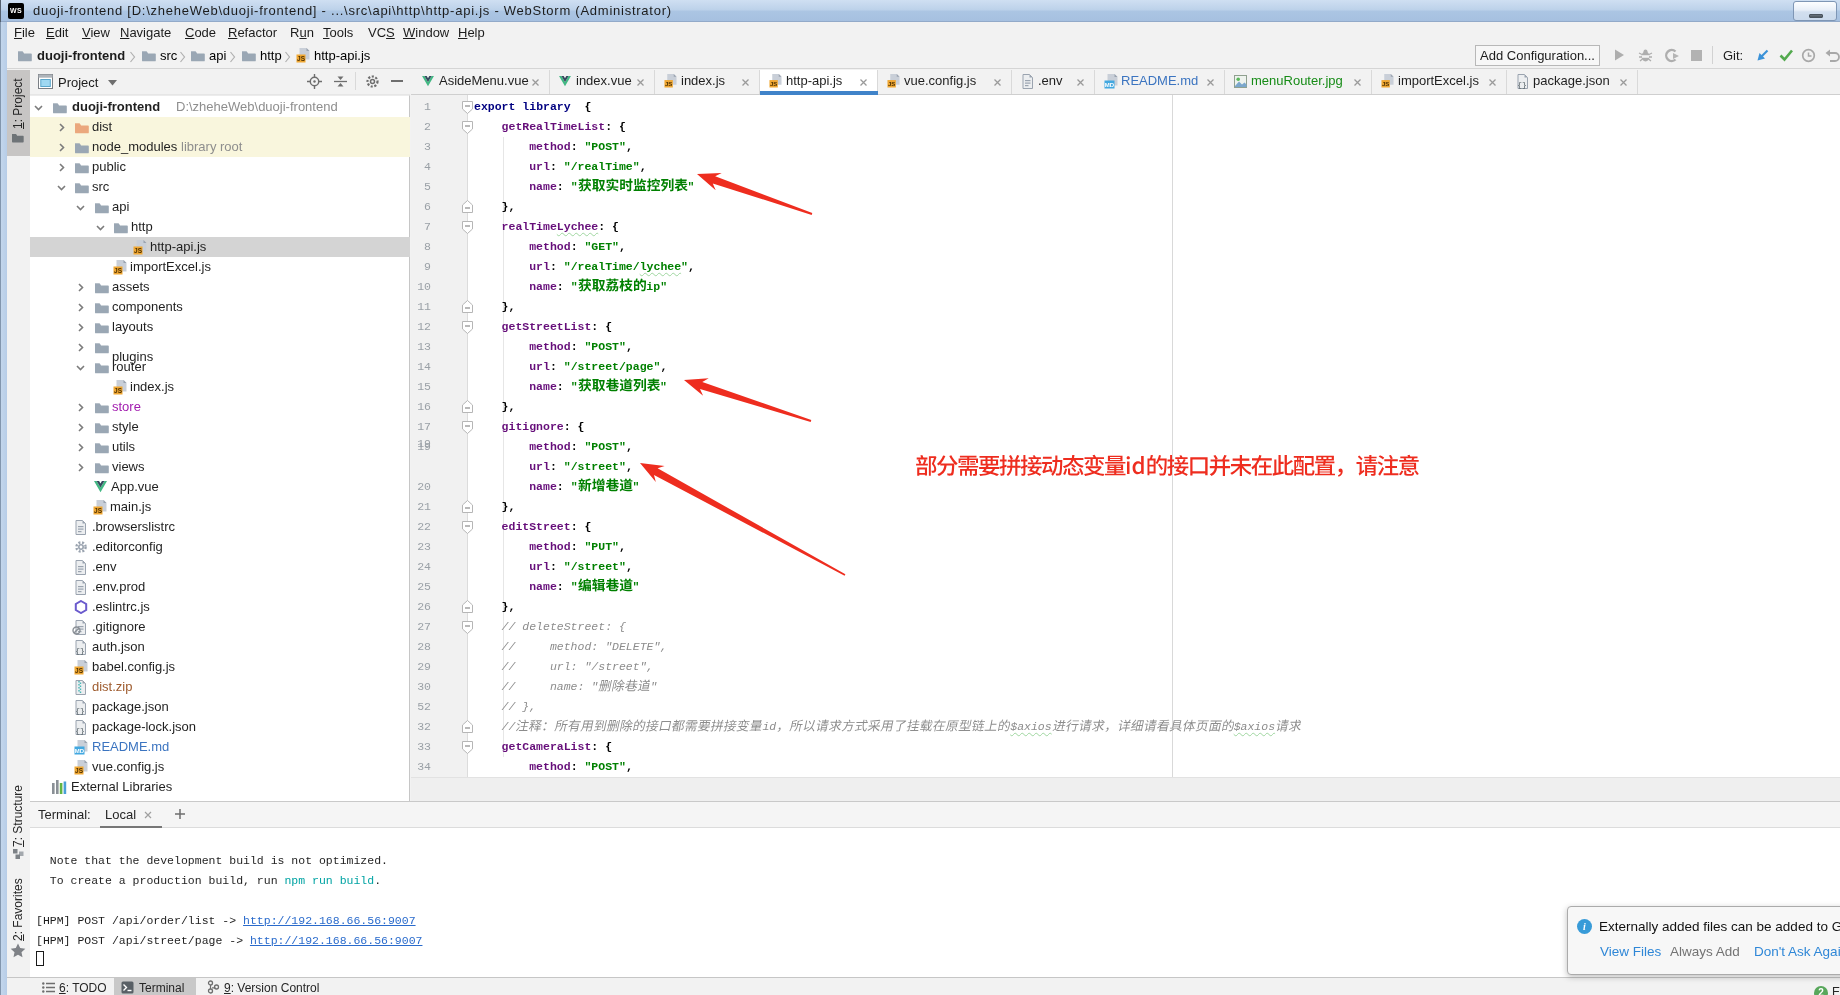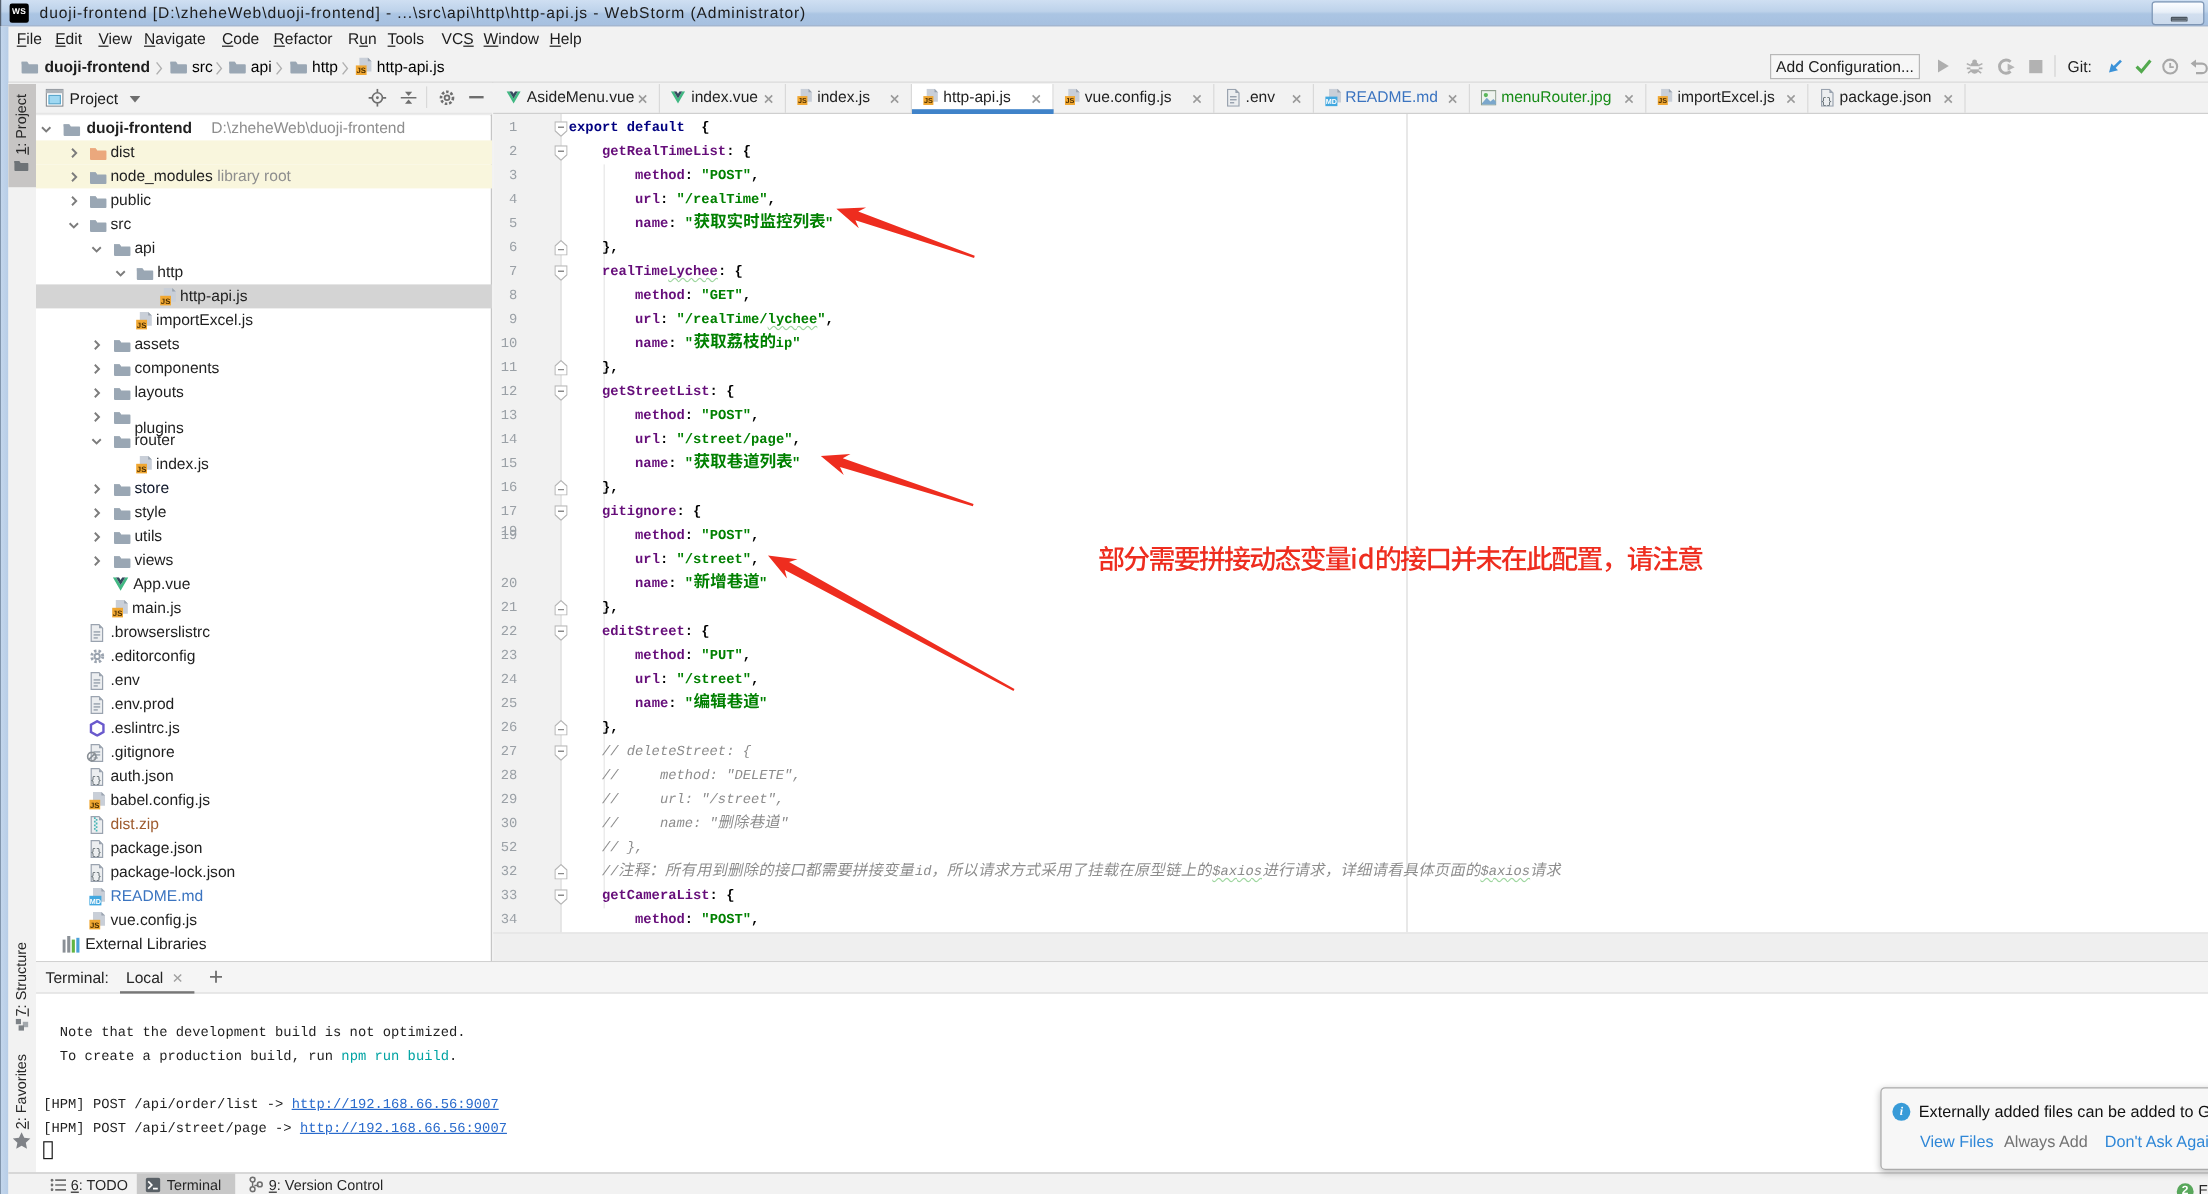--- a/index.html
+++ b/index.html
@@ -310,21 +310,21 @@
     <text x="5" y="13" font-family="Liberation Sans" font-size="6.5" font-weight="700" fill="#4d3000" text-anchor="middle">JS</text>
   </svg>
 <div class="a" style="left:130px;top:379px;font-size:13px;color:#1f1f1f;white-space:pre">index.js</div>
 <svg class="a" style="left:75px;top:402px" width="11" height="11" viewBox="0 0 11 11">
     <polyline points="4,2 7.5,5.5 4,9" fill="none" stroke="#7c7c7c" stroke-width="1.6"></polyline>
   </svg>
 <svg class="a" style="left:94px;top:401px" width="15" height="13" viewBox="0 0 15 13">
     <path d="M1 2.5 h4.6 l1.4 2 H14 a0.8 0.8 0 0 1 0.8 0.8 V11.4 a0.9 0.9 0 0 1 -0.9 0.9 H1.9 A0.9 0.9 0 0 1 1 11.4 Z" fill="#9aa7b4"></path>
     <path d="M1 2.5 h4.6 l1.4 2 H1 Z" fill="#9aa7b4" opacity="0.85"></path>
   </svg>
-<div class="a" style="left:112px;top:399px;font-size:13px;color:#0f172a;white-space:pre">store</div>
+<div class="a" style="left:112px;top:399px;font-size:13px;color:#a21caf;white-space:pre">store</div>
 <svg class="a" style="left:75px;top:422px" width="11" height="11" viewBox="0 0 11 11">
     <polyline points="4,2 7.5,5.5 4,9" fill="none" stroke="#7c7c7c" stroke-width="1.6"></polyline>
   </svg>
 <svg class="a" style="left:94px;top:421px" width="15" height="13" viewBox="0 0 15 13">
     <path d="M1 2.5 h4.6 l1.4 2 H14 a0.8 0.8 0 0 1 0.8 0.8 V11.4 a0.9 0.9 0 0 1 -0.9 0.9 H1.9 A0.9 0.9 0 0 1 1 11.4 Z" fill="#9aa7b4"></path>
     <path d="M1 2.5 h4.6 l1.4 2 H1 Z" fill="#9aa7b4" opacity="0.85"></path>
   </svg>
 <div class="a" style="left:112px;top:419px;font-size:13px;color:#1f1f1f;white-space:pre">style</div>
 <svg class="a" style="left:75px;top:442px" width="11" height="11" viewBox="0 0 11 11">
     <polyline points="4,2 7.5,5.5 4,9" fill="none" stroke="#7c7c7c" stroke-width="1.6"></polyline>
@@ -646,21 +646,21 @@
     <path d="M0.5 12.5 H10.5 V5 L5.5 0.5 L0.5 5 Z" fill="#fff" stroke="#b6b6b6"></path>
     <path d="M3 8 H8" stroke="#8a8a8a" stroke-width="1.2"></path>
   </svg>
 <svg class="a" style="left:462px;top:720px" width="11" height="13" viewBox="0 0 11 13">
     <path d="M0.5 12.5 H10.5 V5 L5.5 0.5 L0.5 5 Z" fill="#fff" stroke="#b6b6b6"></path>
     <path d="M3 8 H8" stroke="#8a8a8a" stroke-width="1.2"></path>
   </svg>
 <div class="a" id="iguide"></div>
 <div class="a" id="guide"></div>
 <div class="a" id="hband"></div>
-<div class="a cl" style="top:97px"><span class="k">export</span> <span class="k">default</span>  {</div>
+<div class="a cl" style="top:97px"><span class="k">export</span> <span class="k">library</span>  {</div>
 <div class="a cl" style="top:117px">    <span class="p">getRealTimeList</span>: {</div>
 <div class="a cl" style="top:137px">        <span class="p">method</span>: <span class="s">"POST"</span>,</div>
 <div class="a cl" style="top:157px">        <span class="p">url</span>: <span class="s">"/realTime"</span>,</div>
 <div class="a cl" style="top:177px">        <span class="p">name</span>: <span class="s">"<svg style="vertical-align:-2.8px;" width="110.0" height="15.0" viewBox="0 -12.2 110.0 15.0">
         <path d="M8.2 -8.2V-6.1V-6.0H5.4V-4.5H8.1C7.8 -3.0 7.0 -1.2 4.9 0.2C5.3 0.5 5.8 0.9 6.1 1.3C7.7 0.2 8.6 -1.1 9.2 -2.4C9.8 -0.8 10.8 0.4 12.2 1.2C12.4 0.8 12.9 0.1 13.3 -0.2C11.5 -0.9 10.4 -2.5 9.9 -4.5H13.0V-6.0H11.6L12.6 -6.7C12.3 -7.2 11.6 -7.9 11.0 -8.3L9.9 -7.6C10.4 -7.1 11.0 -6.5 11.3 -6.0H9.7V-6.1V-8.2ZM8.4 -11.7V-10.7H5.4V-11.7H3.7V-10.7H0.8V-9.3H3.7V-8.3H5.4V-9.3H8.4V-8.5H10.1V-9.3H13.0V-10.7H10.1V-11.7ZM4.2 -8.3C3.9 -8.1 3.7 -7.8 3.4 -7.6C3.1 -7.9 2.7 -8.2 2.2 -8.5L1.1 -7.6C1.6 -7.3 2.0 -7.0 2.3 -6.7C1.7 -6.3 1.0 -6.0 0.4 -5.7C0.7 -5.4 1.2 -4.9 1.4 -4.6C2.0 -4.9 2.5 -5.2 3.1 -5.6C3.2 -5.3 3.3 -5.1 3.4 -4.8C2.8 -3.9 1.5 -2.9 0.4 -2.5C0.7 -2.2 1.1 -1.6 1.3 -1.3C2.1 -1.7 3.0 -2.4 3.7 -3.1V-3.0C3.7 -1.7 3.5 -0.9 3.3 -0.5C3.2 -0.4 3.1 -0.3 2.8 -0.3C2.6 -0.2 2.0 -0.2 1.4 -0.3C1.6 0.1 1.8 0.7 1.8 1.1C2.5 1.2 3.0 1.2 3.5 1.0C3.9 1.0 4.2 0.8 4.4 0.6C5.0 -0.1 5.2 -1.4 5.2 -2.9C5.2 -4.1 5.0 -5.3 4.3 -6.5C4.8 -6.8 5.2 -7.2 5.5 -7.6Z M25.0 -8.7C24.8 -7.1 24.4 -5.7 23.9 -4.4C23.3 -5.7 23.0 -7.2 22.7 -8.7ZM20.8 -10.2V-8.7H21.2C21.6 -6.4 22.2 -4.4 23.0 -2.7C22.2 -1.5 21.3 -0.6 20.3 0.0C20.7 0.3 21.1 0.9 21.3 1.3C22.3 0.6 23.1 -0.2 23.8 -1.2C24.5 -0.2 25.2 0.5 26.1 1.1C26.4 0.7 26.9 0.1 27.2 -0.1C26.2 -0.7 25.4 -1.6 24.8 -2.6C25.8 -4.6 26.5 -7.0 26.8 -10.0L25.7 -10.3L25.5 -10.2ZM14.2 -2.0 14.5 -0.5 18.2 -1.1V1.2H19.9V-1.4L21.0 -1.6L20.9 -3.0L19.9 -2.8V-9.7H20.7V-11.1H14.4V-9.7H15.1V-2.2ZM16.7 -9.7H18.2V-8.2H16.7ZM16.7 -6.8H18.2V-5.3H16.7ZM16.7 -3.9H18.2V-2.6L16.7 -2.4Z M34.8 -0.9C36.5 -0.4 38.3 0.5 39.4 1.2L40.4 -0.1C39.3 -0.8 37.3 -1.6 35.6 -2.1ZM30.7 -7.5C31.4 -7.1 32.3 -6.4 32.7 -6.0L33.7 -7.2C33.3 -7.6 32.4 -8.2 31.7 -8.6ZM29.3 -5.4C30.0 -5.0 30.9 -4.4 31.3 -3.9L32.3 -5.2C31.9 -5.6 31.0 -6.2 30.2 -6.5ZM28.6 -10.4V-7.2H30.2V-8.9H38.5V-7.2H40.2V-10.4H35.6C35.4 -10.9 35.1 -11.4 34.8 -11.9L33.1 -11.3C33.3 -11.1 33.5 -10.7 33.6 -10.4ZM28.4 -3.8V-2.4H32.9C32.1 -1.4 30.8 -0.7 28.5 -0.2C28.9 0.2 29.3 0.8 29.5 1.2C32.5 0.5 34.1 -0.7 34.9 -2.4H40.4V-3.8H35.4C35.8 -5.0 35.8 -6.5 35.9 -8.3H34.1C34.1 -6.5 34.0 -5.0 33.6 -3.8Z M47.6 -5.9C48.2 -4.9 49.1 -3.5 49.5 -2.7L51.0 -3.6C50.5 -4.4 49.6 -5.7 48.9 -6.6ZM45.4 -5.3V-2.8H43.7V-5.3ZM45.4 -6.7H43.7V-9.1H45.4ZM42.2 -10.6V-0.2H43.7V-1.3H46.9V-10.6ZM51.5 -11.6V-9.1H47.4V-7.5H51.5V-1.0C51.5 -0.7 51.4 -0.6 51.1 -0.6C50.8 -0.6 49.8 -0.6 48.8 -0.6C49.1 -0.2 49.3 0.6 49.4 1.0C50.8 1.0 51.8 1.0 52.4 0.7C53.0 0.5 53.2 0.0 53.2 -1.0V-7.5H54.6V-9.1H53.2V-11.6Z M63.7 -7.2C64.6 -6.4 65.6 -5.4 66.0 -4.8L67.4 -5.7C66.9 -6.4 65.8 -7.4 65.0 -8.0ZM59.2 -11.7V-5.0H60.8V-11.7ZM56.5 -11.2V-5.3H58.1V-11.2ZM63.2 -11.7C62.7 -9.7 61.9 -7.8 60.9 -6.7C61.2 -6.4 61.9 -6.0 62.2 -5.7C62.8 -6.4 63.3 -7.3 63.8 -8.3H68.1V-9.8H64.3C64.5 -10.3 64.7 -10.8 64.8 -11.3ZM57.0 -4.4V-0.6H55.6V0.9H68.2V-0.6H66.9V-4.4ZM58.5 -0.6V-3.0H59.8V-0.6ZM61.3 -0.6V-3.0H62.5V-0.6ZM64.0 -0.6V-3.0H65.3V-0.6Z M78.0 -7.2C78.9 -6.5 80.1 -5.5 80.7 -4.9L81.7 -6.0C81.1 -6.6 79.8 -7.5 79.0 -8.2ZM70.7 -11.7V-9.2H69.3V-7.7H70.7V-4.9L69.1 -4.4L69.4 -2.8L70.7 -3.2V-0.7C70.7 -0.6 70.6 -0.5 70.5 -0.5C70.3 -0.5 69.8 -0.5 69.3 -0.5C69.5 -0.1 69.7 0.6 69.7 1.0C70.6 1.0 71.2 1.0 71.6 0.7C72.1 0.5 72.2 0.0 72.2 -0.7V-3.8L73.6 -4.3L73.3 -5.7L72.2 -5.3V-7.7H73.4V-9.2H72.2V-11.7ZM76.2 -8.1C75.6 -7.4 74.6 -6.6 73.7 -6.1C74.0 -5.8 74.4 -5.2 74.6 -4.8H74.3V-3.4H76.8V-0.7H73.2V0.8H82.1V-0.7H78.5V-3.4H81.1V-4.8H74.7C75.7 -5.5 76.8 -6.6 77.6 -7.6ZM76.5 -11.4C76.7 -11.0 76.9 -10.5 77.0 -10.1H73.7V-7.6H75.2V-8.7H80.4V-7.6H81.9V-10.1H78.8C78.6 -10.6 78.3 -11.2 78.1 -11.7Z M91.0 -10.2V-2.3H92.6V-10.2ZM93.8 -11.6V-0.7C93.8 -0.5 93.7 -0.4 93.5 -0.4C93.3 -0.4 92.5 -0.4 91.8 -0.4C92.1 0.0 92.3 0.7 92.4 1.2C93.5 1.2 94.3 1.1 94.8 0.9C95.3 0.6 95.5 0.2 95.5 -0.7V-11.6ZM84.9 -3.9C85.4 -3.5 86.0 -2.9 86.5 -2.4C85.7 -1.3 84.6 -0.5 83.3 -0.1C83.7 0.3 84.1 0.9 84.3 1.3C87.5 -0.1 89.5 -2.9 90.1 -7.7L89.1 -8.0L88.8 -8.0H86.3C86.4 -8.5 86.6 -9.0 86.7 -9.5H90.4V-11.1H83.2V-9.5H85.0C84.6 -7.6 83.9 -5.9 82.9 -4.8C83.3 -4.5 83.9 -3.9 84.2 -3.6C84.8 -4.4 85.3 -5.4 85.8 -6.5H88.3C88.1 -5.5 87.8 -4.7 87.4 -3.9C86.9 -4.3 86.3 -4.8 85.8 -5.1Z M99.5 1.2C99.9 1.0 100.5 0.8 104.5 -0.4C104.4 -0.8 104.2 -1.4 104.2 -1.9L101.2 -1.1V-3.4C101.9 -3.9 102.5 -4.4 103.0 -4.9C104.0 -2.1 105.7 -0.1 108.6 0.9C108.8 0.5 109.3 -0.2 109.7 -0.5C108.4 -0.9 107.4 -1.5 106.6 -2.2C107.4 -2.7 108.3 -3.2 109.0 -3.8L107.7 -4.8C107.1 -4.3 106.4 -3.7 105.6 -3.2C105.2 -3.8 104.8 -4.4 104.6 -5.1H109.2V-6.5H103.9V-7.3H108.2V-8.6H103.9V-9.3H108.7V-10.7H103.9V-11.7H102.3V-10.7H97.6V-9.3H102.3V-8.6H98.3V-7.3H102.3V-6.5H97.0V-5.1H100.9C99.7 -4.1 98.1 -3.3 96.5 -2.8C96.9 -2.5 97.4 -1.9 97.6 -1.5C98.2 -1.7 98.9 -2.0 99.5 -2.3V-1.3C99.5 -0.7 99.1 -0.4 98.8 -0.2C99.1 0.1 99.4 0.8 99.5 1.2Z" fill="#008000"></path>
       </svg>"</span></div>
 <div class="a cl" style="top:197px">    },</div>
 <div class="a cl" style="top:217px">    <span class="p">realTime<span class="wavy">Lychee</span></span>: {</div>
 <div class="a cl" style="top:237px">        <span class="p">method</span>: <span class="s">"GET"</span>,</div>
 <div class="a cl" style="top:257px">        <span class="p">url</span>: <span class="s">"/realTime/<span class="wavy">lychee</span>"</span>,</div>

